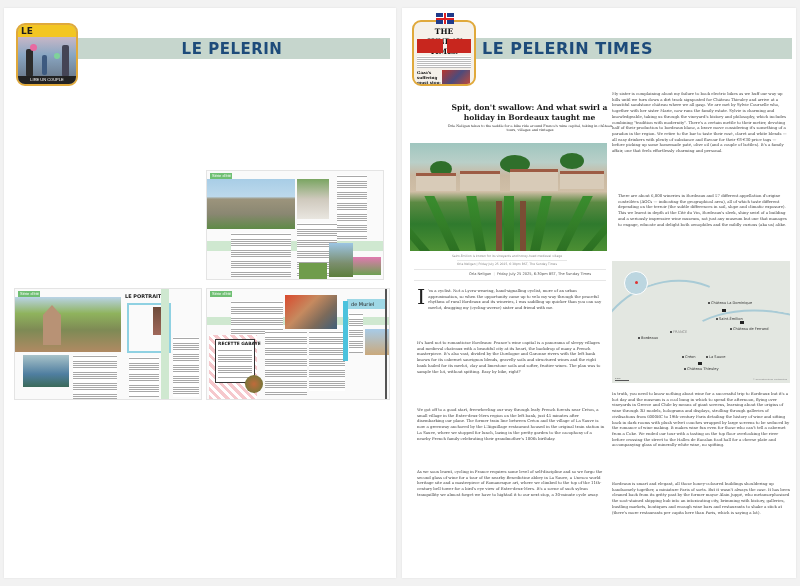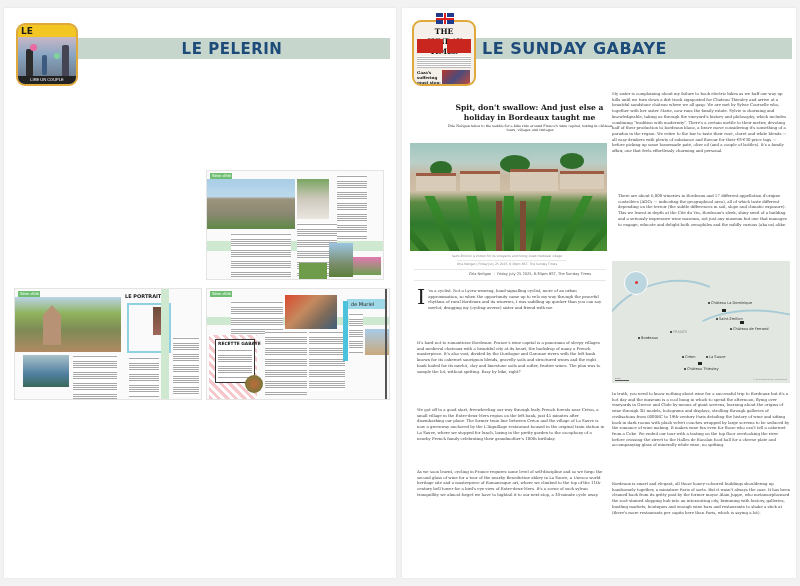--- a/index.html
+++ b/index.html
@@ -137,38 +137,38 @@
     <div style="position:absolute;left:140px;top:10px;width:40px;height:10px;background:#9fd8e6;font-family:'DejaVu Sans',sans-serif;font-size:5px;color:#222;padding-left:4px;line-height:10px">de Muriel</div>
     <div style="position:absolute;left:136px;top:12px;width:5px;height:60px;background:#4cc2dd"></div>
     <div class="photo" style="left:158px;top:40px;width:24px;height:26px;background:linear-gradient(#a7cbe8,#caa97c)"></div>
     <div class="txtblock" style="left:142px;top:24px;width:14px;height:40px"></div>
     <div style="position:absolute;right:2px;top:0;width:2px;height:112px;background:#555"></div>
   </div>
 </div>
 
 <div class="page right">
   <div class="banner">
-    <span class="banner-title">LE SUNDAY GABAYE</span>
+    <span class="banner-title">LE PELERIN TIMES</span>
   </div>
   <div class="logo" style="overflow:visible">
     <div class="flag">
         <i></i>
         <b></b>
       </div>
     <div style="position:absolute;inset:0;overflow:hidden;border-radius:7px">
       <div class="st-head">THE SUNDAY TIMES</div>
       <div class="st-red"></div>
         <div class="st-red2"></div>
       <div class="st-lines"></div>
       <div class="st-txt">Gaza's suffering must stop: PM to tell Trump</div>
       <div class="st-img"></div>
     </div>
   </div>
 
-  <div class="art-title">Spit, don't swallow: And just else a holiday in Bordeaux taught me</div>
+  <div class="art-title">Spit, don't swallow: And what swirl a holiday in Bordeaux taught me</div>
   <div class="art-sub">Orla Neligan takes to the saddle for a bike ride around France's wine capital, taking in château tours, villages and vintages</div>
 
   <div class="hero">
     <div class="tree" style="left:20px;top:18px;width:22px;height:16px"></div>
     <div class="tree" style="left:90px;top:12px;width:30px;height:18px"></div>
     <div class="tree" style="left:150px;top:10px;width:24px;height:16px"></div>
     <div class="house" style="left:6px;top:30px;width:40px;height:18px"></div>
     <div class="house" style="left:50px;top:28px;width:40px;height:20px"></div>
     <div class="house" style="left:100px;top:26px;width:48px;height:22px"></div>
     <div class="house" style="left:150px;top:28px;width:44px;height:18px"></div>

